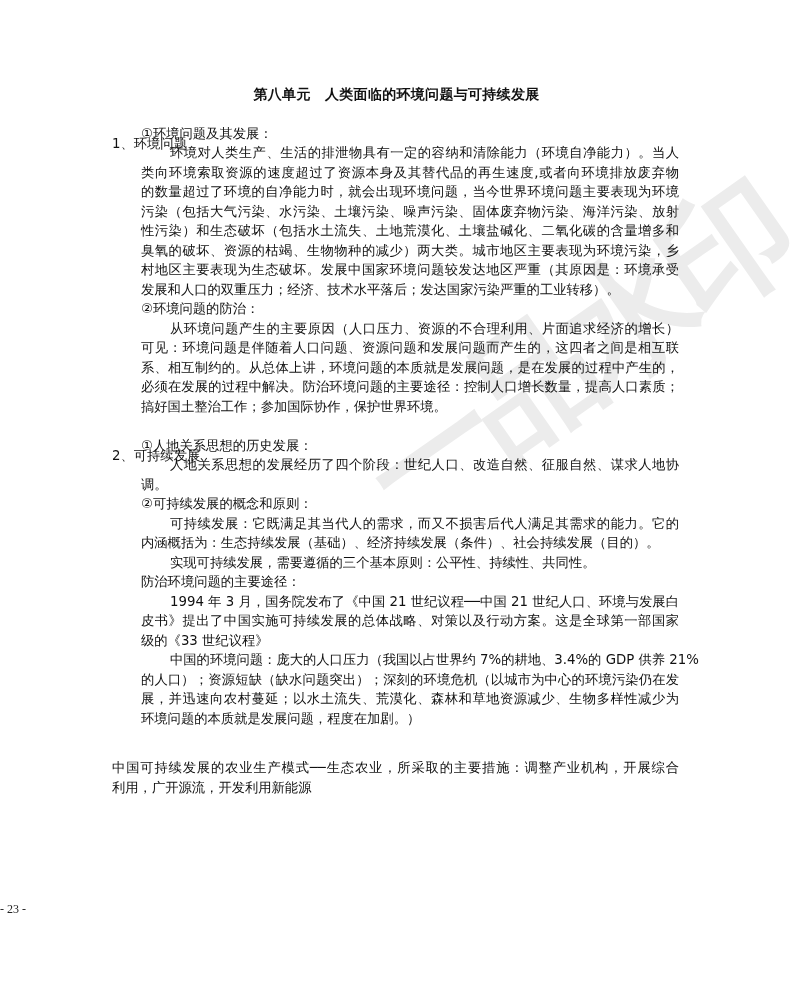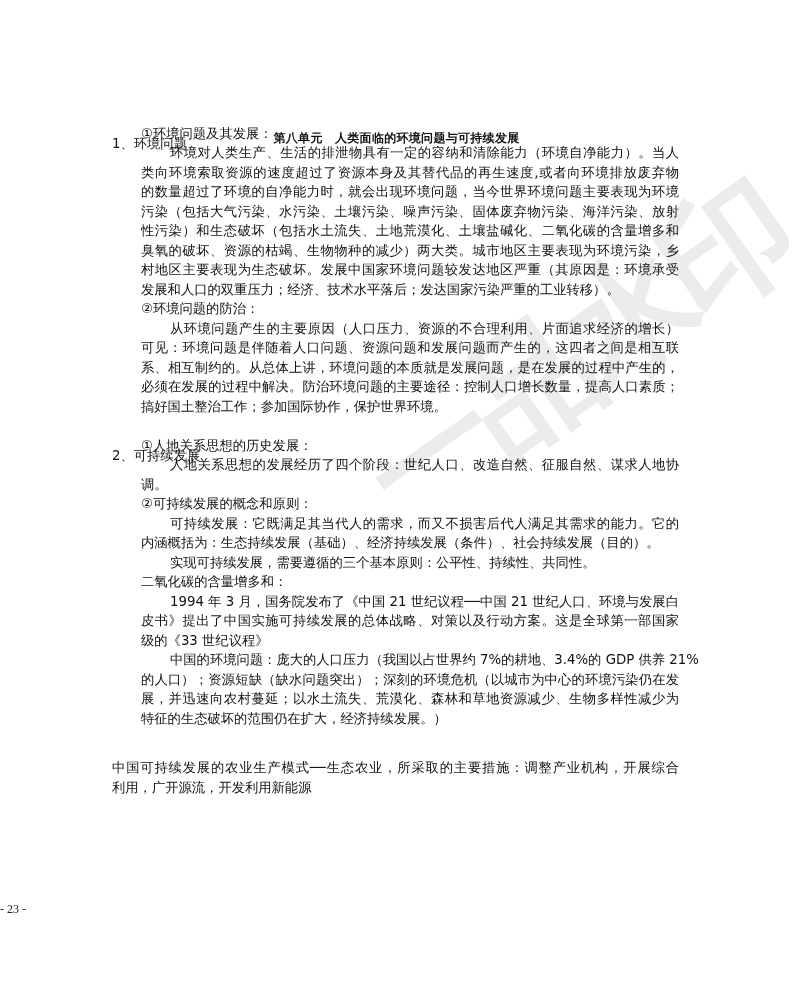--- a/index.html
+++ b/index.html
@@ -1,20 +1,20 @@
 <!DOCTYPE html>
 <html><head>
 <meta charset="utf-8">
 <style>
   html, body { margin: 0; padding: 0; background: #ffffff; }
   body { width: 793px; height: 982px; position: relative; overflow: hidden;
          font-family: "DejaVu Sans", "Liberation Sans", sans-serif; color: #111; }
   .page { position: absolute; left: 0; top: 0; width: 793px; height: 982px; }
   .title { position: absolute; left: 0; width: 793px; top: 85px; text-align: center;
-           font-size: 12px; font-weight: bold; line-height: 19px; letter-spacing: 0.3px; margin-top: 44px; }
+           font-size: 14px; font-weight: bold; line-height: 19px; letter-spacing: 0.3px; }
   .lines { position: absolute; left: 0; top: 104px; width: 793px; }
   .ln { position: absolute; font-size: 13.3px; line-height: 19px; white-space: nowrap;
         height: 19px; }
   .l0 { left: 112px; margin-top: 30px; }
   .l1 { left: 141px; }
   .l2 { left: 170px; text-align: center; }
   .just { width: 538px; text-align: justify; text-align-last: justify; }
   .just0 { width: 567px; text-align: justify; text-align-last: justify; }
   .justc { width: 509px; text-align: justify; text-align-last: justify; }
   .pagenum { position: absolute; left: 0; width: 793px; top: 902px; text-align: left;
@@ -53,26 +53,26 @@
     <div class="ln l1 just" style="top:273px">必须在发展的过程中解决。防治环境问题的主要途径：控制人口增长数量，提高人口素质；</div>
     <div class="ln l1" style="top:292.5px">搞好国土整治工作；参加国际协作，保护世界环境。</div>
     <div class="ln l0" style="top:312px">2、可持续发展</div>
     <div class="ln l1" style="top:331.5px">①人地关系思想的历史发展：</div>
     <div class="ln l2 justc" style="top:351px">人地关系思想的发展经历了四个阶段：世纪人口、改造自然、征服自然、谋求人地协</div>
     <div class="ln l1" style="top:370.5px">调。</div>
     <div class="ln l1" style="top:390px">②可持续发展的概念和原则：</div>
     <div class="ln l2 justc" style="top:409.5px">可持续发展：它既满足其当代人的需求，而又不损害后代人满足其需求的能力。它的</div>
     <div class="ln l1" style="top:429px">内涵概括为：生态持续发展（基础）、经济持续发展（条件）、社会持续发展（目的）。</div>
     <div class="ln l2" style="top:448.5px">实现可持续发展，需要遵循的三个基本原则：公平性、持续性、共同性。</div>
-    <div class="ln l1" style="top:468px">二氧化碳的含量增多和：</div>
+    <div class="ln l1" style="top:468px">防治环境问题的主要途径：</div>
     <div class="ln l2 justc" style="top:487.5px">1994 年 3 月，国务院发布了《中国 21 世纪议程──中国 21 世纪人口、环境与发展白</div>
     <div class="ln l1 just" style="top:507px">皮书》提出了中国实施可持续发展的总体战略、对策以及行动方案。这是全球第一部国家</div>
     <div class="ln l1" style="top:526.5px">级的《33 世纪议程》</div>
     <div class="ln l2 justc" style="top:546px">中国的环境问题：庞大的人口压力（我国以占世界约 7%的耕地、3.4%的 GDP 供养 21%</div>
     <div class="ln l1 just" style="top:565.5px">的人口）；资源短缺（缺水问题突出）；深刻的环境危机（以城市为中心的环境污染仍在发</div>
     <div class="ln l1 just" style="top:585px">展，并迅速向农村蔓延；以水土流失、荒漠化、森林和草地资源减少、生物多样性减少为</div>
-    <div class="ln l1" style="top:604.5px">特征的生态破坏的范围仍在扩大，经济持续发展。）</div>
+    <div class="ln l1" style="top:604.5px">环境问题的本质就是发展问题，程度在加剧。）</div>
     <div class="ln l0 just0" style="top:624px">中国可持续发展的农业生产模式──生态农业，所采取的主要措施：调整产业机构，开展综合</div>
     <div class="ln l0" style="top:643.5px">利用，广开源流，开发利用新能源</div>
   </div>
 
   <div class="pagenum">- 23 -</div>
 </div>
 
 </body></html>

